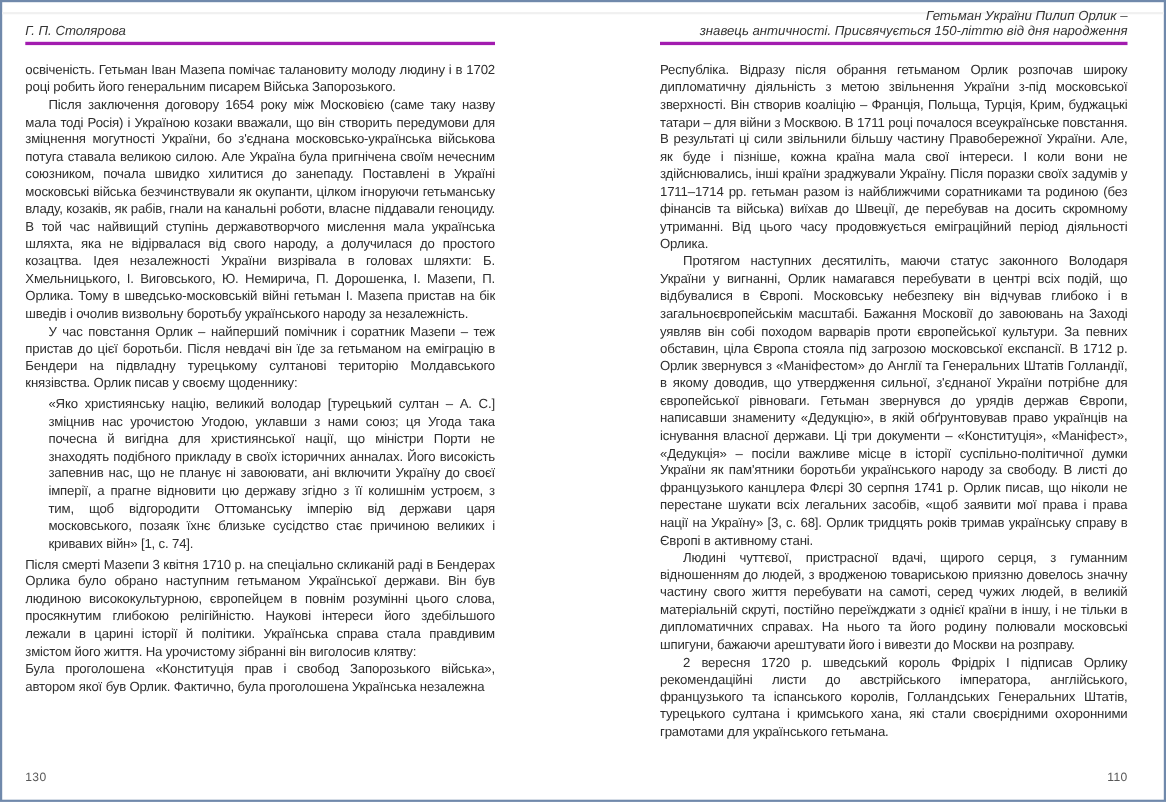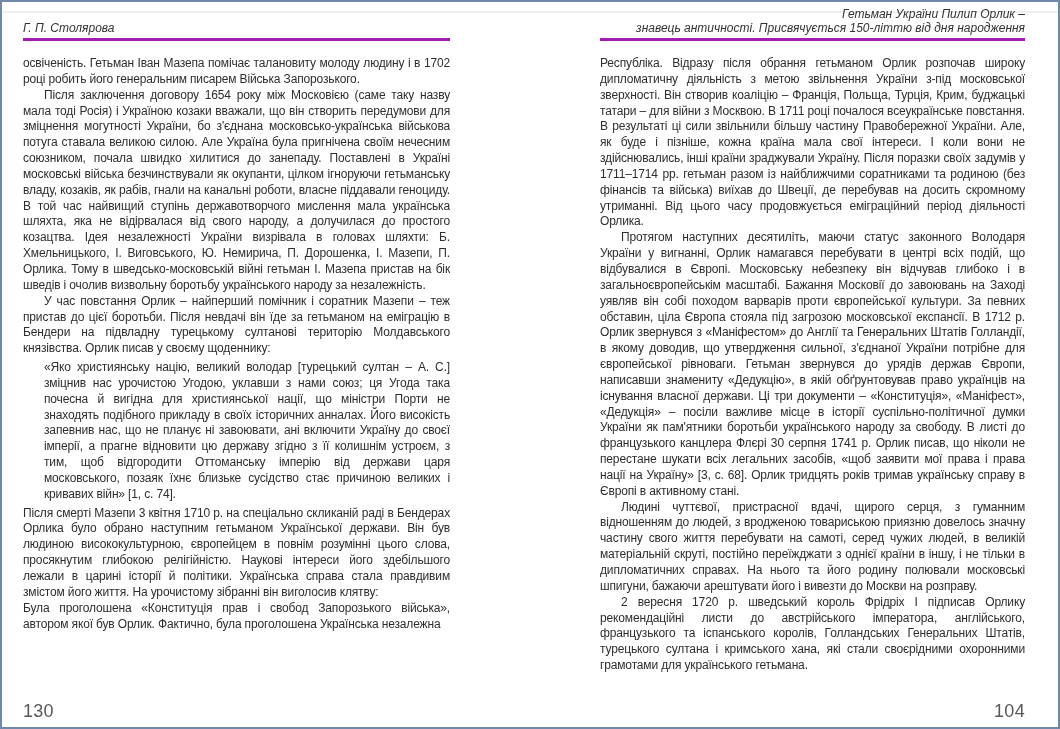--- a/index.html
+++ b/index.html
@@ -49,21 +49,21 @@
     color: #2e2e2e;
   }
   .page-body p { margin: 0; }
   .page-body p.indent { text-indent: 21px; }
   .page-body p.quote  { margin: 3px 0 3px 21px; }
   .seg-italic  { }
   .seg-regular { font-style: normal; }
 
   .page-number {
     position: absolute; top: 699px; left: 0; right: 0;
-    font-size: 18px;
+    font-size: 11px;
     color: #585858;
     letter-spacing: 0.3px;
   }
   .page-left  .page-number { text-align: left; }
   .page-right .page-number { text-align: right; }
 </style>
 </head>
 <body>
 
 <div class="scan-edge"></div>
@@ -87,14 +87,14 @@
   <div class="page-header">
     <span>Гетьман України Пилип Орлик –</span>
     <span>знавець античності. Присвячується 150-літтю від дня народження</span>
   </div>
   <div class="page-body">
       <p class="para"><span class="seg-regular">Республіка. Відразу після обрання гетьманом Орлик розпочав широку дипломатичну діяльність з метою звільнення України з-під московської зверхності. Він створив коаліцію – Франція, Польща, Турція, Крим, буджацькі татари – для війни з Москвою. В 1711 році почалося всеукраїнське повстання. В результаті ці сили звільнили більшу частину Правобережної України. Але, як буде і пізніше, кожна країна мала свої інтереси. І коли вони не здійснювались, інші країни зраджували Україну. Після поразки своїх задумів у 1711–1714 рр. гетьман разом із найближчими соратниками та родиною (без фінансів та війська) виїхав до Швеції, де перебував на досить скромному утриманні. Від цього часу продовжується еміграційний період діяльності Орлика.</span></p>
       <p class="para indent"><span class="seg-regular">Протягом наступних десятиліть, маючи статус законного Володаря України у вигнанні, Орлик намагався перебувати в центрі всіх подій, що відбувалися в Європі. Московську небезпеку він відчував глибоко і в загальноєвропейськім масштабі. Бажання Московії до завоювань на Заході уявляв він собі походом варварів проти європейської культури. За певних обставин, ціла Європа стояла під загрозою московської експансії. В 1712 р. Орлик звернувся з «Маніфестом» до Англії та Генеральних Штатів Голландії, в якому доводив, що утвердження сильної, з'єднаної України потрібне для європейської рівноваги. Гетьман звернувся до урядів держав Європи, написавши знамениту «Дедукцію», в якій обґрунтовував право українців на існування власної держави. Ці три документи – «Конституція», «Маніфест», «Дедукція» – посіли важливе місце в історії суспільно-політичної думки України як пам'ятники боротьби українського народу за свободу. В листі до французького канцлера Флєрі 30 серпня 1741 р. Орлик писав, що ніколи не перестане шукати всіх легальних засобів, </span><span class="seg-italic">«щоб заявити мої права і права нації на Україну»</span><span class="seg-regular"> [3, с. 68]. Орлик тридцять років тримав українську справу в Європі в активному стані.</span></p>
       <p class="para indent"><span class="seg-regular">Людині чуттєвої, пристрасної вдачі, щирого серця, з гуманним відношенням до людей, з вродженою товариською приязню довелось значну частину свого життя перебувати на самоті, серед чужих людей, в великій матеріальній скруті, постійно переїжджати з однієї країни в іншу, і не тільки в дипломатичних справах. На нього та його родину полювали московські шпигуни, бажаючи арештувати його і вивезти до Москви на розправу.</span></p>
       <p class="para indent"><span class="seg-regular">2 вересня 1720 р. шведський король Фрідріх І підписав Орлику рекомендаційні листи до австрійського імператора, англійського, французького та іспанського королів, Голландських Генеральних Штатів, турецького султана і кримського хана, які стали своєрідними охоронними грамотами для українського гетьмана.</span></p>
     </div>
-  <div class="page-number">104</div>
+  <div class="page-number">110</div>
 </div>
 
 </body></html>

